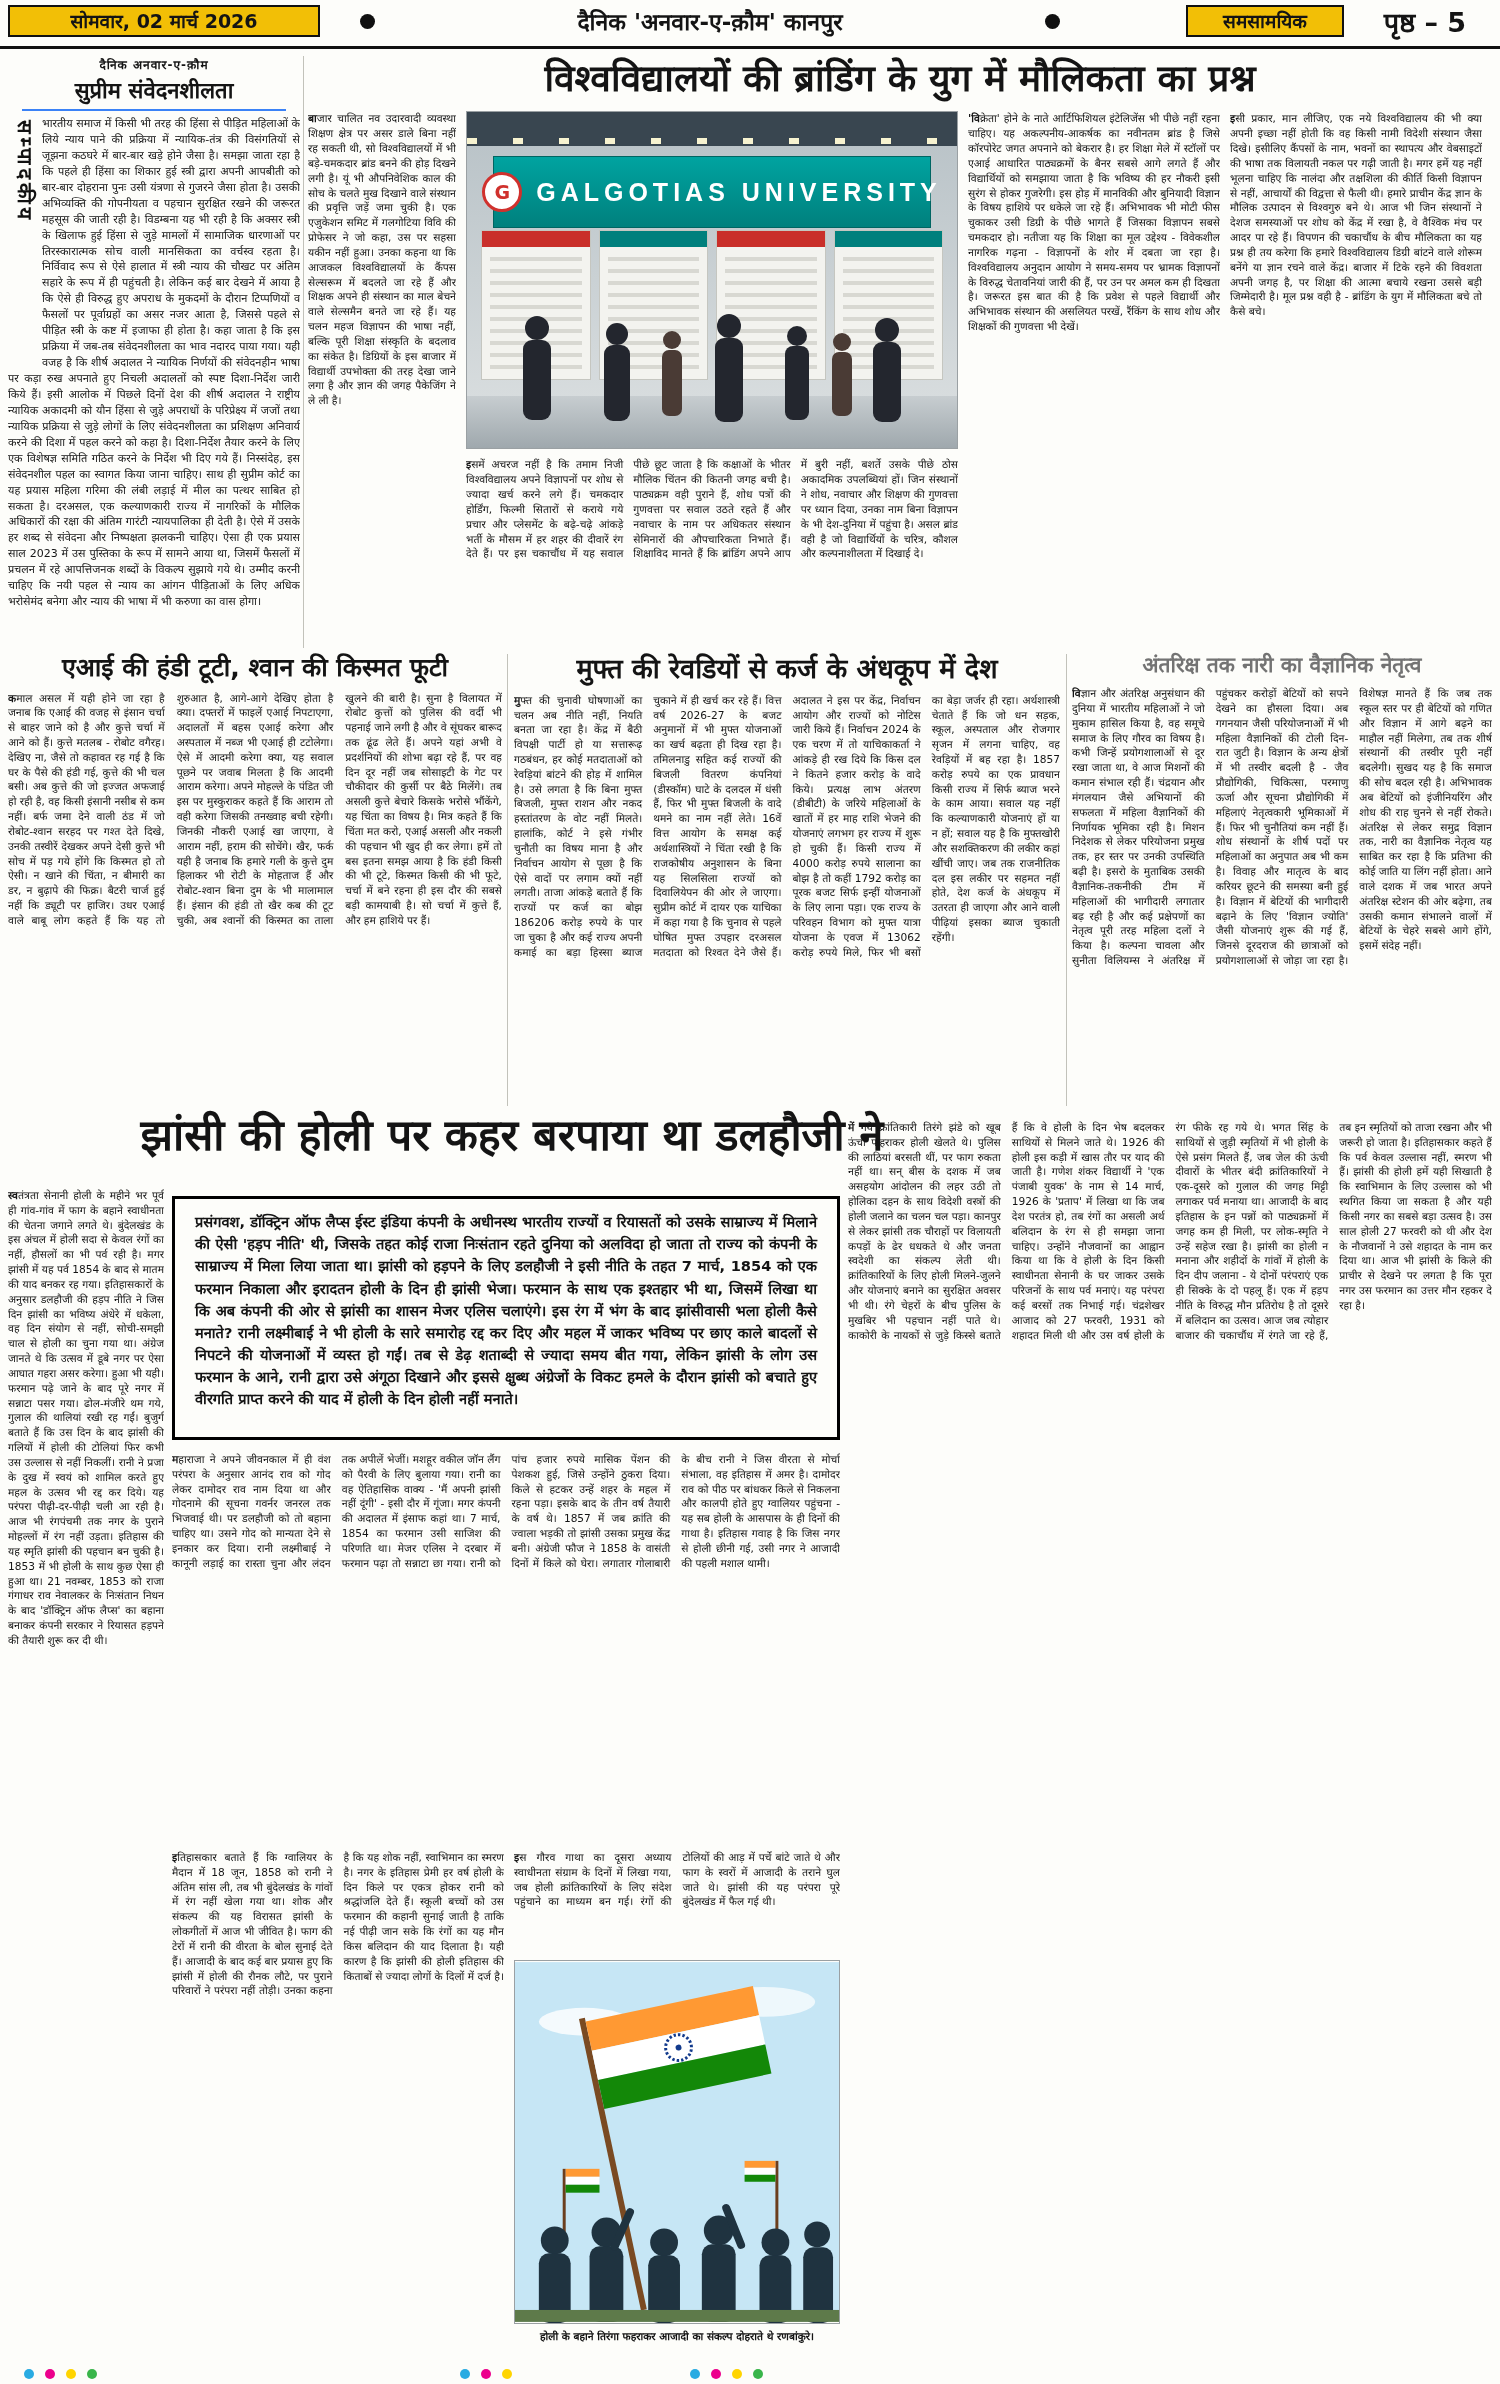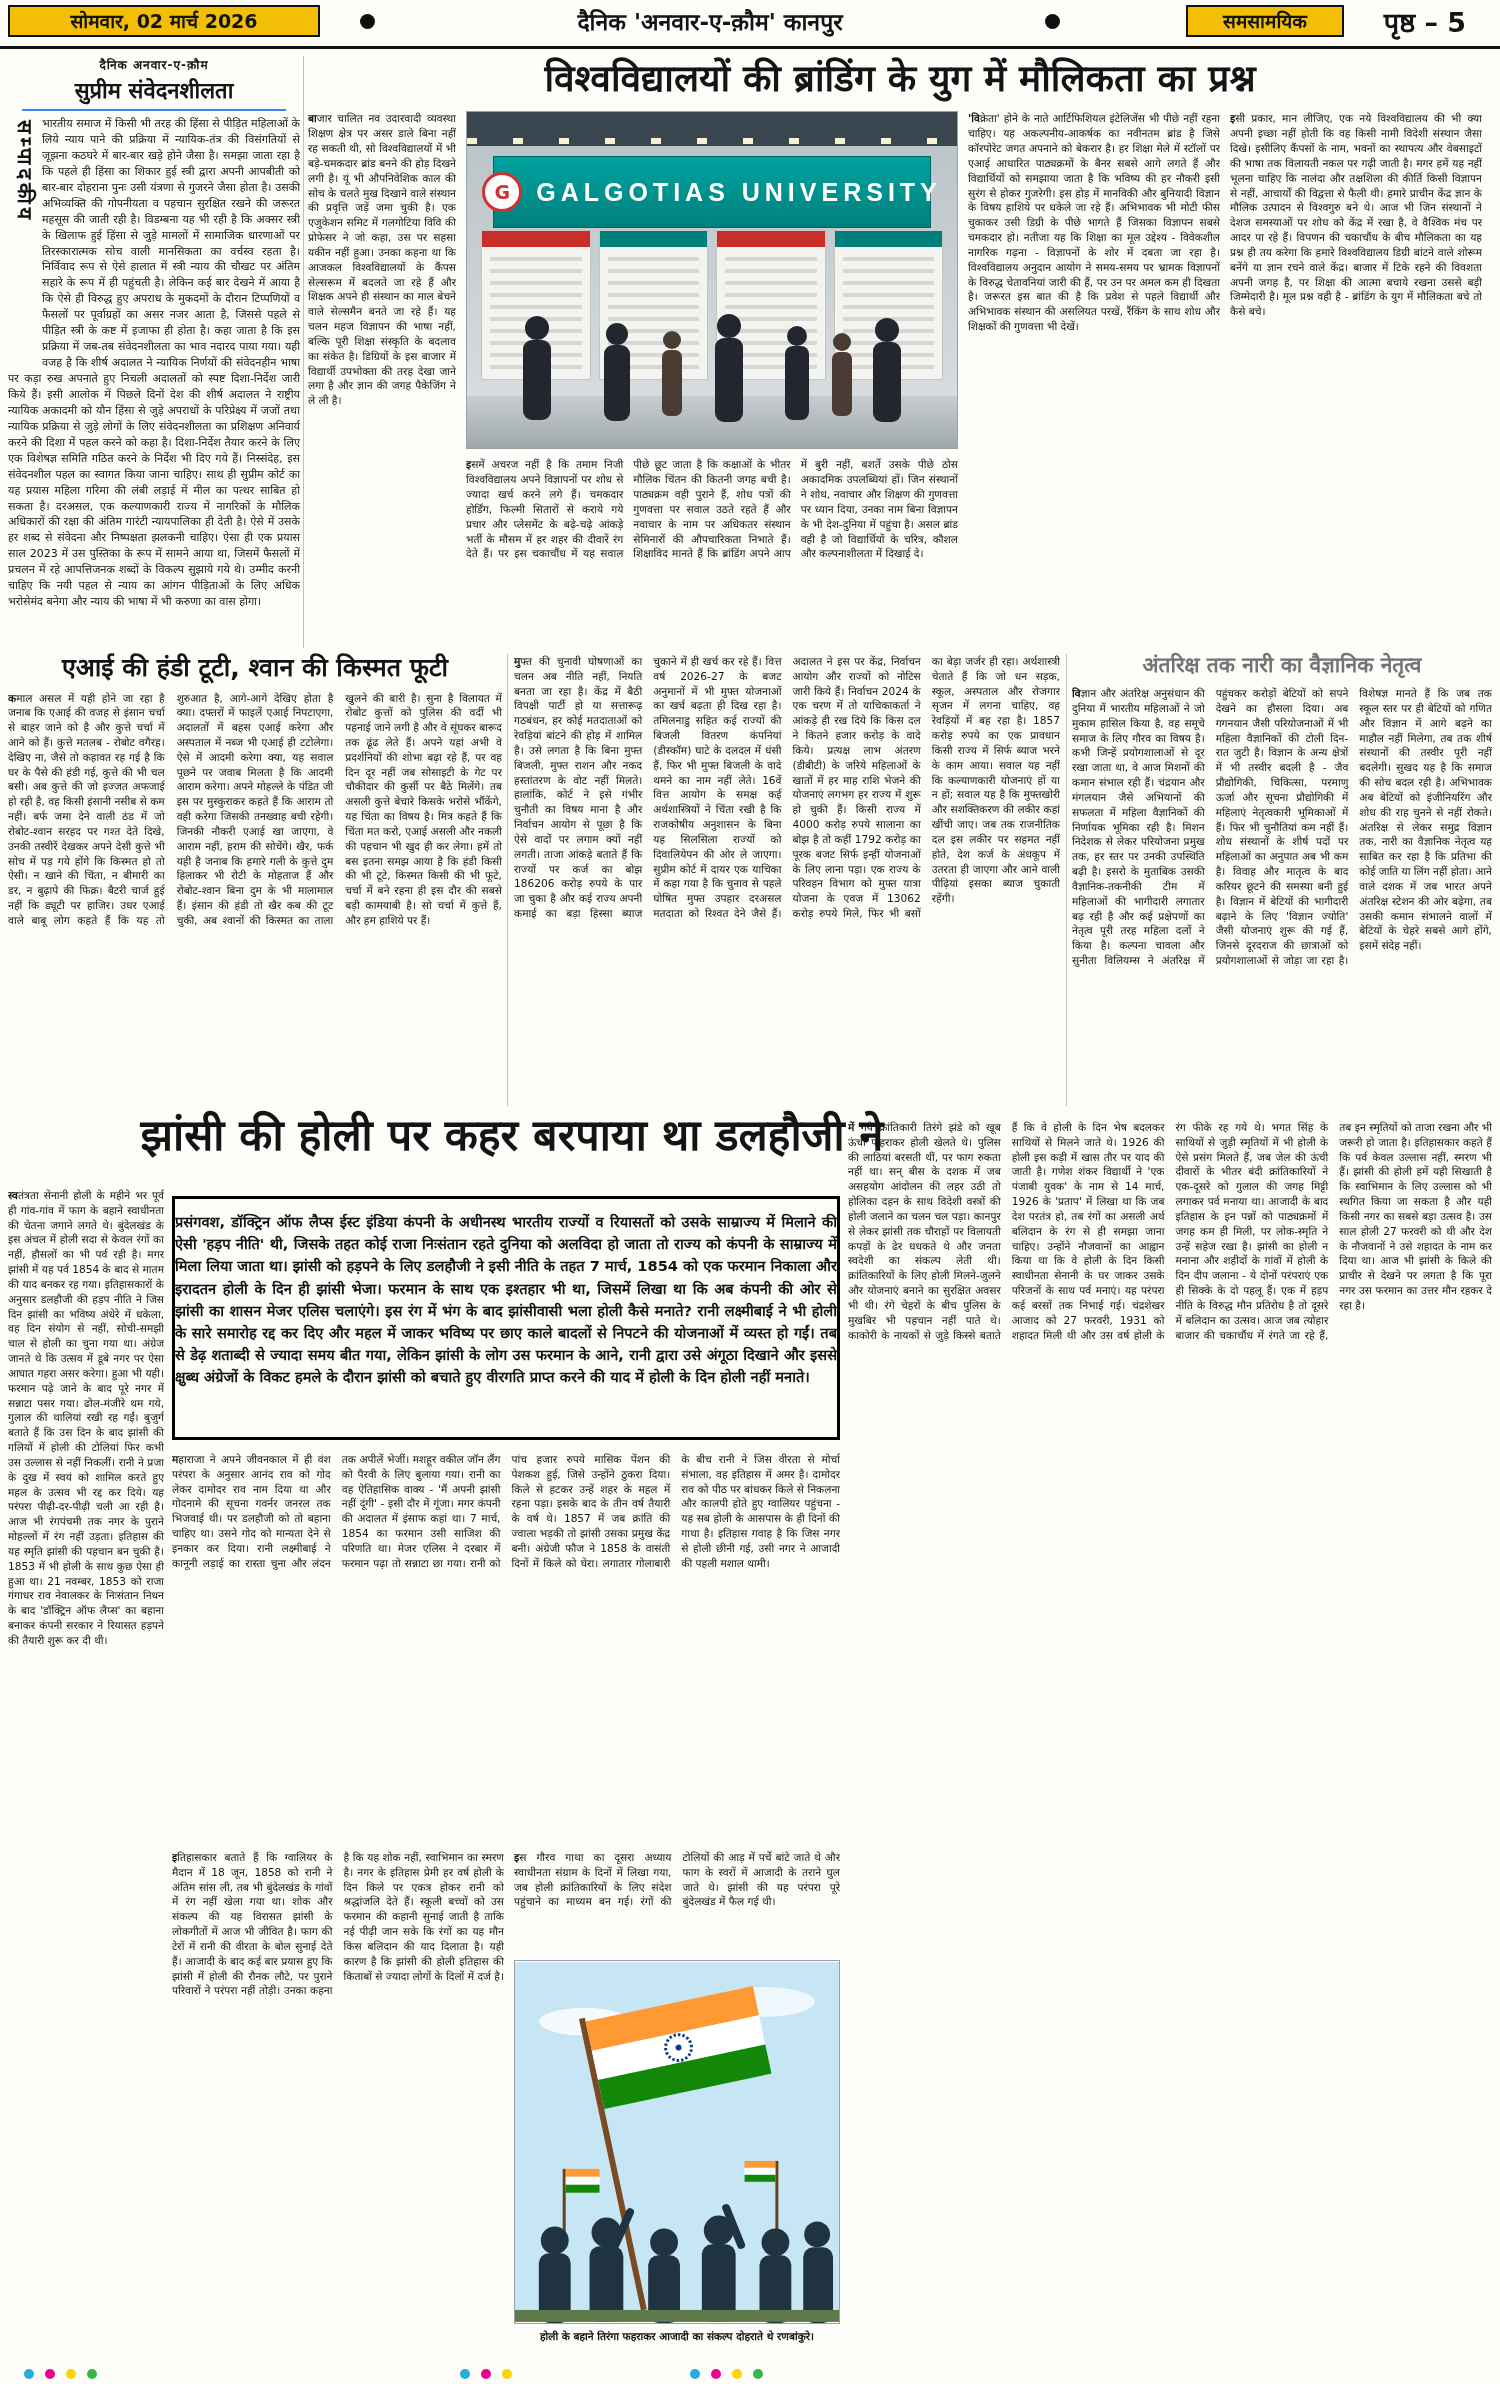--- a/index.html
+++ b/index.html
@@ -85,21 +85,21 @@
   .h-space{font-size:21px;color:#737373;}
   .body-ai{column-count:3;column-gap:12px;height:398px;}
   .body-free{column-count:4;column-gap:11px;height:396px;}
   .body-space{column-count:3;column-gap:11px;height:404px;}
   
   .jhansi{position:absolute;left:8px;top:1110px;width:1484px;height:1262px;}
   .jh-headline{position:absolute;left:76px;top:2px;width:856px;text-align:center;
      font-size:43px;font-weight:bold;line-height:1.1;}
   .jh-leftcol{position:absolute;left:0;top:78px;width:156px;height:1180px;}
   .jh-box{position:absolute;left:164px;top:86px;width:668px;height:244px;border:3px solid #000;
-     padding:12px 0;font-weight:bold;font-size:14.6px;line-height:1.52;text-align:justify;
+     padding:12px 20px;font-weight:bold;font-size:14.6px;line-height:1.52;text-align:justify;
      overflow:hidden;box-sizing:border-box;}
   .jh-mid{position:absolute;left:164px;top:342px;width:668px;height:388px;
      column-count:4;column-gap:11px;}
   .jh-lowleft{position:absolute;left:164px;top:740px;width:332px;height:518px;
      column-count:2;column-gap:11px;}
   .jh-flagarea{position:absolute;left:506px;top:740px;width:326px;height:518px;}
   .jh-above{height:104px;column-count:2;column-gap:11px;margin-bottom:6px;}
   .flag-pic{position:relative;height:362px;border:1px solid #9aa0a3;overflow:hidden;}
   .flag-caption{font-size:10.5px;font-weight:bold;text-align:center;padding-top:5px;}
   .jh-right{position:absolute;left:840px;top:10px;width:644px;height:1248px;
@@ -204,20 +204,21 @@
     </div>
   </section>
 
   <section class="art art-ai">
     <div class="h-mid h-ai">एआई की हंडी टूटी, श्वान की किस्मत फूटी</div>
     <div class="body-ai news">कमाल असल में यही होने जा रहा है जनाब कि एआई की वजह से इंसान चर्चा से बाहर जाने को है और कुत्ते चर्चा में आने को हैं। कुत्ते मतलब - रोबोट वगैरह। देखिए ना, जैसे तो कहावत रह गई है कि घर के पैसे की हंडी गई, कुत्ते की भी चल बसी। अब कुत्ते की जो इज्जत अफजाई हो रही है, वह किसी इंसानी नसीब से कम नहीं। बर्फ जमा देने वाली ठंड में जो रोबोट-श्वान सरहद पर गश्त देते दिखे, उनकी तस्वीरें देखकर अपने देसी कुत्ते भी सोच में पड़ गये होंगे कि किस्मत हो तो ऐसी। न खाने की चिंता, न बीमारी का डर, न बुढ़ापे की फिक्र। बैटरी चार्ज हुई नहीं कि ड्यूटी पर हाजिर। उधर एआई वाले बाबू लोग कहते हैं कि यह तो शुरुआत है, आगे-आगे देखिए होता है क्या। दफ्तरों में फाइलें एआई निपटाएगा, अदालतों में बहस एआई करेगा और अस्पताल में नब्ज भी एआई ही टटोलेगा। ऐसे में आदमी करेगा क्या, यह सवाल पूछने पर जवाब मिलता है कि आदमी आराम करेगा। अपने मोहल्ले के पंडित जी इस पर मुस्कुराकर कहते हैं कि आराम तो वही करेगा जिसकी तनख्वाह बची रहेगी। जिनकी नौकरी एआई खा जाएगा, वे आराम नहीं, हराम की सोचेंगे। खैर, फर्क यही है जनाब कि हमारे गली के कुत्ते दुम हिलाकर भी रोटी के मोहताज हैं और रोबोट-श्वान बिना दुम के भी मालामाल हैं। इंसान की हंडी तो खैर कब की टूट चुकी, अब श्वानों की किस्मत का ताला खुलने की बारी है। सुना है विलायत में रोबोट कुत्तों को पुलिस की वर्दी भी पहनाई जाने लगी है और वे सूंघकर बारूद तक ढूंढ लेते हैं। अपने यहां अभी वे प्रदर्शनियों की शोभा बढ़ा रहे हैं, पर वह दिन दूर नहीं जब सोसाइटी के गेट पर चौकीदार की कुर्सी पर बैठे मिलेंगे। तब असली कुत्ते बेचारे किसके भरोसे भौंकेंगे, यह चिंता का विषय है। मित्र कहते हैं कि चिंता मत करो, एआई असली और नकली की पहचान भी खुद ही कर लेगा। हमें तो बस इतना समझ आया है कि हंडी किसी की भी टूटे, किस्मत किसी की भी फूटे, चर्चा में बने रहना ही इस दौर की सबसे बड़ी कामयाबी है। सो चर्चा में कुत्ते हैं, और हम हाशिये पर हैं।</div>
   </section>
   <div class="vrule" style="left:507px;top:654px;height:452px;"></div>
 
   <section class="art art-free">
+    <div class="h-mid h-free">मुफ्त की रेवडियों से कर्ज के अंधकूप में देश</div>
     <div class="body-free news">मुफ्त की चुनावी घोषणाओं का चलन अब नीति नहीं, नियति बनता जा रहा है। केंद्र में बैठी विपक्षी पार्टी हो या सत्तारूढ़ गठबंधन, हर कोई मतदाताओं को रेवड़ियां बांटने की होड़ में शामिल है। उसे लगता है कि बिना मुफ्त बिजली, मुफ्त राशन और नकद हस्तांतरण के वोट नहीं मिलते। हालांकि, कोर्ट ने इसे गंभीर चुनौती का विषय माना है और निर्वाचन आयोग से पूछा है कि ऐसे वादों पर लगाम क्यों नहीं लगती। ताजा आंकड़े बताते हैं कि राज्यों पर कर्ज का बोझ 186206 करोड़ रुपये के पार जा चुका है और कई राज्य अपनी कमाई का बड़ा हिस्सा ब्याज चुकाने में ही खर्च कर रहे हैं। वित्त वर्ष 2026-27 के बजट अनुमानों में भी मुफ्त योजनाओं का खर्च बढ़ता ही दिख रहा है। तमिलनाडु सहित कई राज्यों की बिजली वितरण कंपनियां (डीस्कॉम) घाटे के दलदल में धंसी हैं, फिर भी मुफ्त बिजली के वादे थमने का नाम नहीं लेते। 16वें वित्त आयोग के समक्ष कई अर्थशास्त्रियों ने चिंता रखी है कि राजकोषीय अनुशासन के बिना यह सिलसिला राज्यों को दिवालियेपन की ओर ले जाएगा। सुप्रीम कोर्ट में दायर एक याचिका में कहा गया है कि चुनाव से पहले घोषित मुफ्त उपहार दरअसल मतदाता को रिश्वत देने जैसे हैं। अदालत ने इस पर केंद्र, निर्वाचन आयोग और राज्यों को नोटिस जारी किये हैं। निर्वाचन 2024 के एक चरण में तो याचिकाकर्ता ने आंकड़े ही रख दिये कि किस दल ने कितने हजार करोड़ के वादे किये। प्रत्यक्ष लाभ अंतरण (डीबीटी) के जरिये महिलाओं के खातों में हर माह राशि भेजने की योजनाएं लगभग हर राज्य में शुरू हो चुकी हैं। किसी राज्य में 4000 करोड़ रुपये सालाना का बोझ है तो कहीं 1792 करोड़ का पूरक बजट सिर्फ इन्हीं योजनाओं के लिए लाना पड़ा। एक राज्य के परिवहन विभाग को मुफ्त यात्रा योजना के एवज में 13062 करोड़ रुपये मिले, फिर भी बसों का बेड़ा जर्जर ही रहा। अर्थशास्त्री चेताते हैं कि जो धन सड़क, स्कूल, अस्पताल और रोजगार सृजन में लगना चाहिए, वह रेवड़ियों में बह रहा है। 1857 करोड़ रुपये का एक प्रावधान किसी राज्य में सिर्फ ब्याज भरने के काम आया। सवाल यह नहीं कि कल्याणकारी योजनाएं हों या न हों; सवाल यह है कि मुफ्तखोरी और सशक्तिकरण की लकीर कहां खींची जाए। जब तक राजनीतिक दल इस लकीर पर सहमत नहीं होते, देश कर्ज के अंधकूप में उतरता ही जाएगा और आने वाली पीढ़ियां इसका ब्याज चुकाती रहेंगी।</div>
   </section>
   <div class="vrule" style="left:1066px;top:654px;height:452px;"></div>
 
   <section class="art art-space">
     <div class="h-mid h-space">अंतरिक्ष तक नारी का वैज्ञानिक नेतृत्व</div>
     <div class="body-space news">विज्ञान और अंतरिक्ष अनुसंधान की दुनिया में भारतीय महिलाओं ने जो मुकाम हासिल किया है, वह समूचे समाज के लिए गौरव का विषय है। कभी जिन्हें प्रयोगशालाओं से दूर रखा जाता था, वे आज मिशनों की कमान संभाल रही हैं। चंद्रयान और मंगलयान जैसे अभियानों की सफलता में महिला वैज्ञानिकों की निर्णायक भूमिका रही है। मिशन निदेशक से लेकर परियोजना प्रमुख तक, हर स्तर पर उनकी उपस्थिति बढ़ी है। इसरो के मुताबिक उसकी वैज्ञानिक-तकनीकी टीम में महिलाओं की भागीदारी लगातार बढ़ रही है और कई प्रक्षेपणों का नेतृत्व पूरी तरह महिला दलों ने किया है। कल्पना चावला और सुनीता विलियम्स ने अंतरिक्ष में पहुंचकर करोड़ों बेटियों को सपने देखने का हौसला दिया। अब गगनयान जैसी परियोजनाओं में भी महिला वैज्ञानिकों की टोली दिन-रात जुटी है। विज्ञान के अन्य क्षेत्रों में भी तस्वीर बदली है - जैव प्रौद्योगिकी, चिकित्सा, परमाणु ऊर्जा और सूचना प्रौद्योगिकी में महिलाएं नेतृत्वकारी भूमिकाओं में हैं। फिर भी चुनौतियां कम नहीं हैं। शोध संस्थानों के शीर्ष पदों पर महिलाओं का अनुपात अब भी कम है। विवाह और मातृत्व के बाद करियर छूटने की समस्या बनी हुई है। विज्ञान में बेटियों की भागीदारी बढ़ाने के लिए 'विज्ञान ज्योति' जैसी योजनाएं शुरू की गई हैं, जिनसे दूरदराज की छात्राओं को प्रयोगशालाओं से जोड़ा जा रहा है। विशेषज्ञ मानते हैं कि जब तक स्कूल स्तर पर ही बेटियों को गणित और विज्ञान में आगे बढ़ने का माहौल नहीं मिलेगा, तब तक शीर्ष संस्थानों की तस्वीर पूरी नहीं बदलेगी। सुखद यह है कि समाज की सोच बदल रही है। अभिभावक अब बेटियों को इंजीनियरिंग और शोध की राह चुनने से नहीं रोकते। अंतरिक्ष से लेकर समुद्र विज्ञान तक, नारी का वैज्ञानिक नेतृत्व यह साबित कर रहा है कि प्रतिभा की कोई जाति या लिंग नहीं होता। आने वाले दशक में जब भारत अपने अंतरिक्ष स्टेशन की ओर बढ़ेगा, तब उसकी कमान संभालने वालों में बेटियों के चेहरे सबसे आगे होंगे, इसमें संदेह नहीं।</div>
   </section>
 
   <section class="jhansi">

